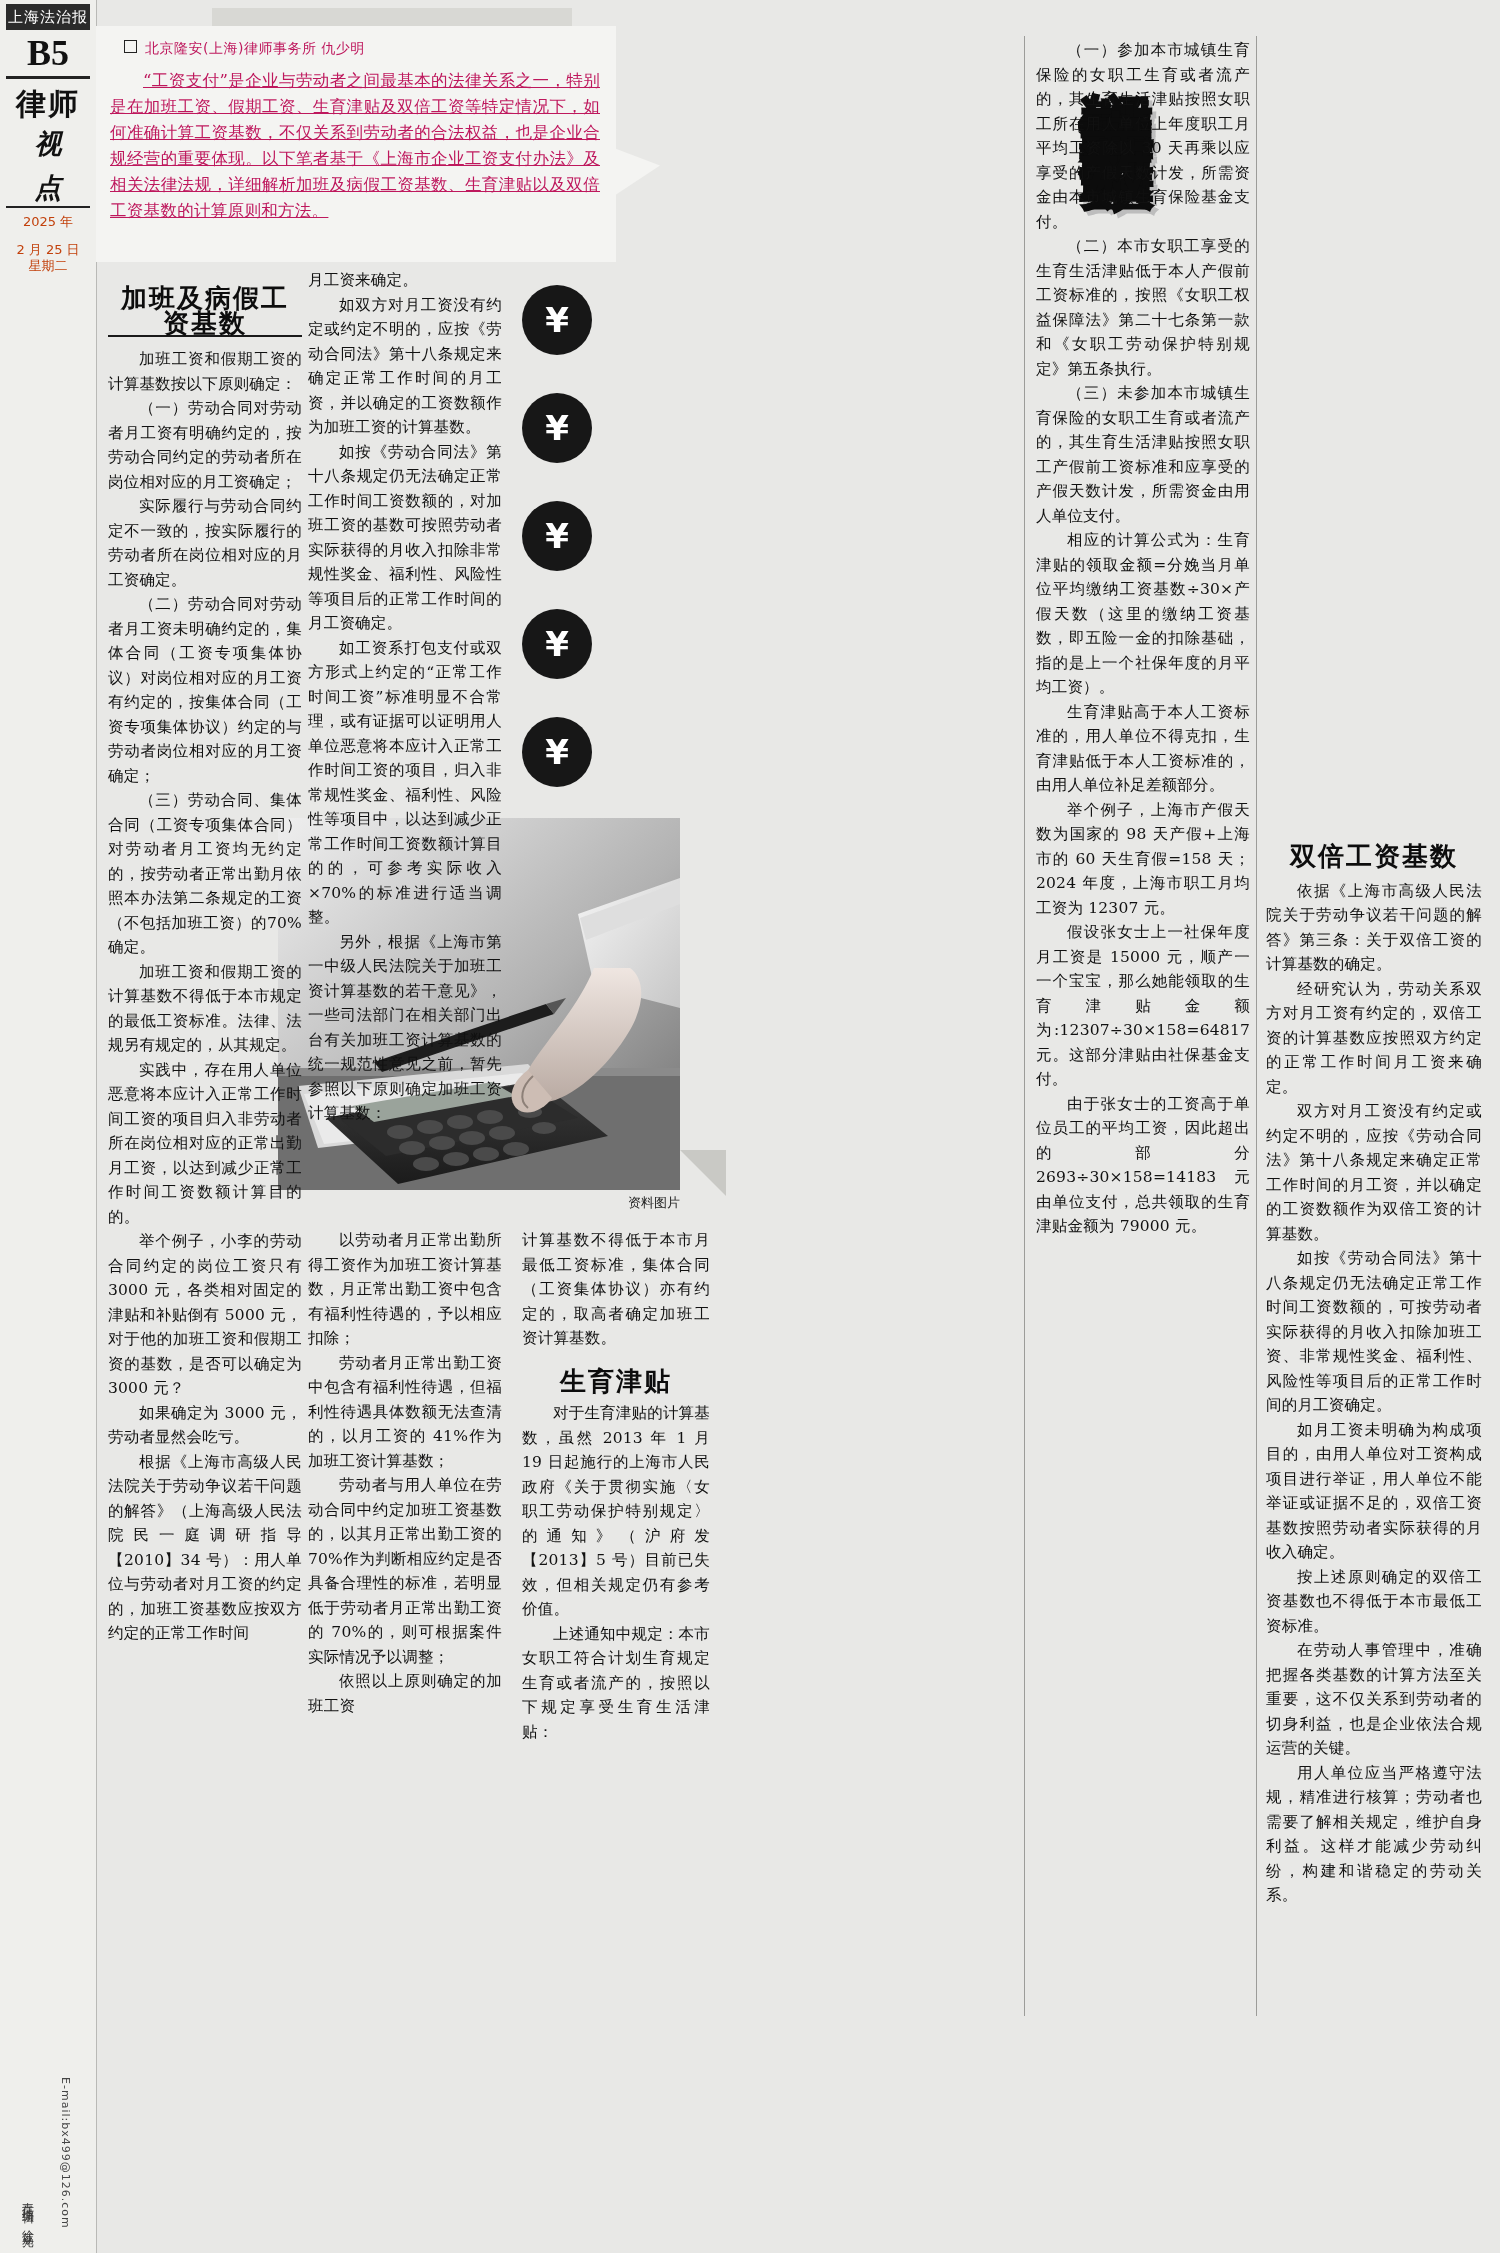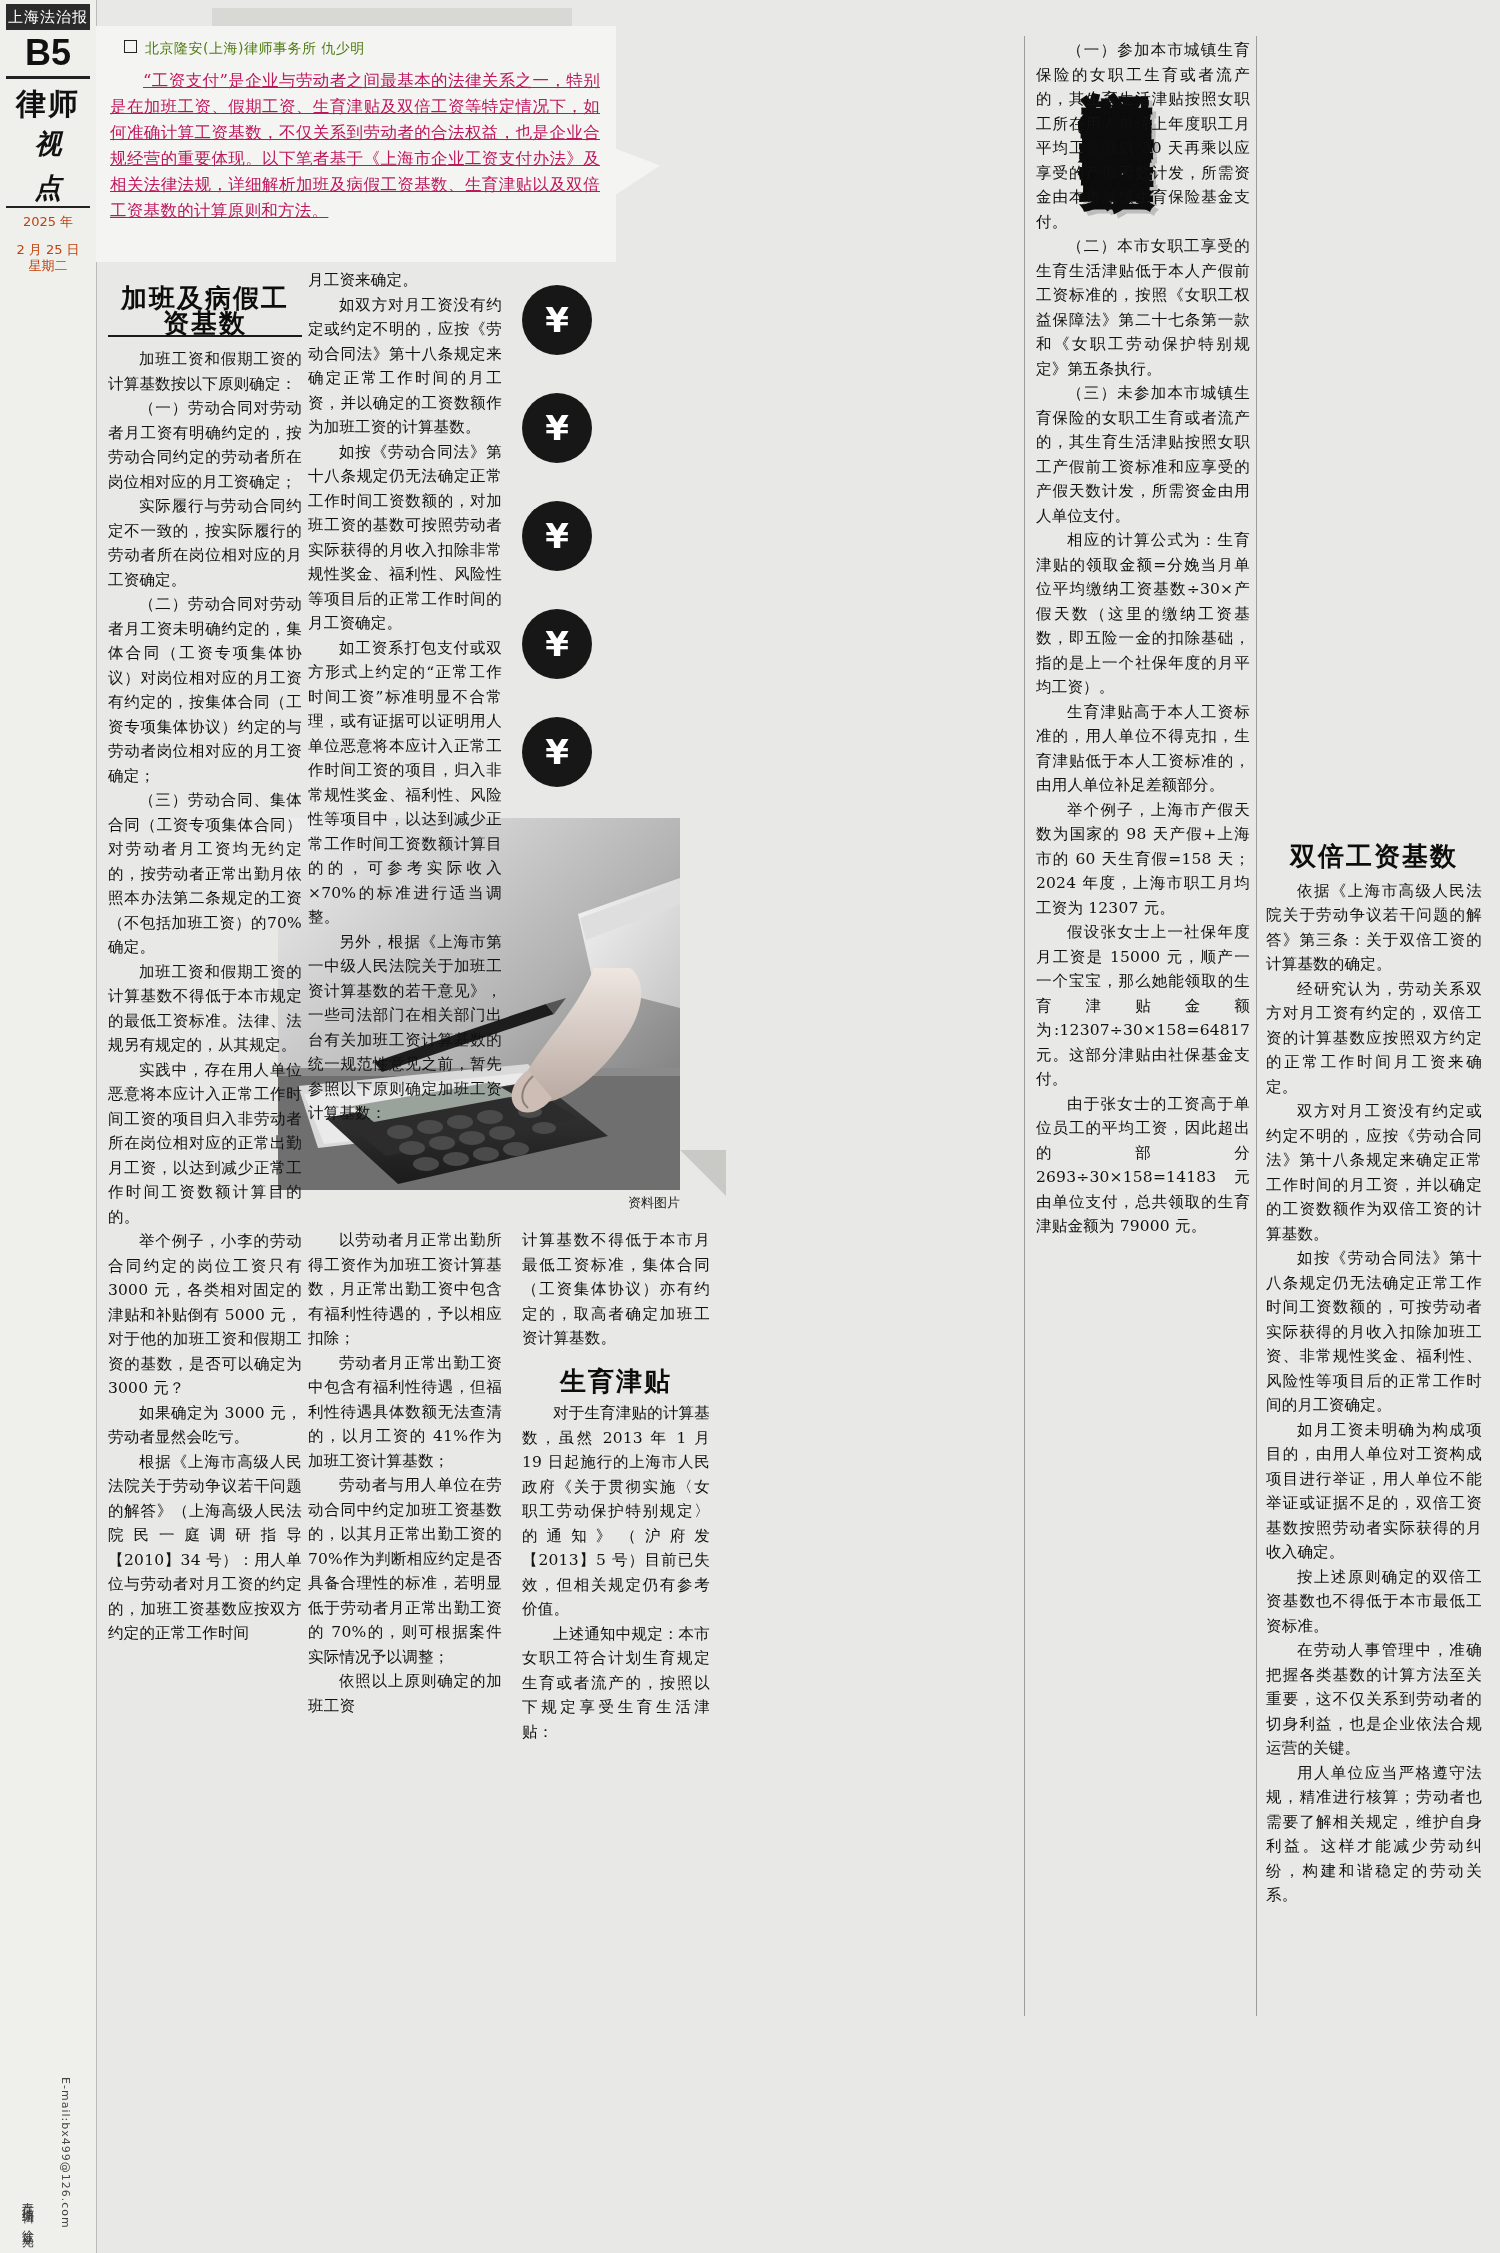--- a/index.html
+++ b/index.html
@@ -14,21 +14,21 @@
     background:#efefec;border-right:1px solid #b9b9b6;
   }
   .rail-logo{
     position:absolute;left:6px;top:4px;width:84px;height:26px;
     background:#2b2b2b;color:#fff;font-size:15px;line-height:26px;
     text-align:center;letter-spacing:1px;font-family:"DejaVu Sans",sans-serif;
   }
   .rail-b5{
     position:absolute;left:8px;top:32px;width:80px;height:42px;
     font-size:36px;font-weight:bold;color:#111;text-align:center;
-    font-family:Liberation Sans, sans-serif;line-height:42px;
+    font-family:Liberation Serif, serif;line-height:42px;
   }
   .rail-rule{position:absolute;left:6px;width:84px;height:3px;background:#222;}
   .rail-title{
     position:absolute;left:6px;width:84px;text-align:center;
     font-family:"DejaVu Serif",serif;font-weight:bold;color:#111;
   }
   .rail-t1{top:84px;font-size:30px;letter-spacing:2px;}
   .rail-t2{top:126px;font-size:27px;font-style:italic;}
   .rail-t3{top:170px;font-size:27px;font-style:italic;}
   .rail-date{
@@ -49,21 +49,21 @@
   .intro-shadow{
     position:absolute;left:212px;top:8px;width:360px;height:250px;
     background:#d8d8d4;
   }
   .intro{
     position:absolute;left:96px;top:26px;width:520px;height:236px;
     background:#f4f4f2;border:0;
     padding:10px 16px 10px 14px;box-sizing:border-box;
   }
   .intro .byline{
-    font-size:14px;color:#4d7c0f;margin:4px 0 10px 14px;letter-spacing:0.5px;
+    font-size:14px;color:#be185d;margin:4px 0 10px 14px;letter-spacing:0.5px;
   }
   .intro .byline .box{
     display:inline-block;width:11px;height:11px;border:1px solid #222;margin-right:8px;
   }
   .intro p{
     margin:0;font-size:16.5px;line-height:26px;color:#be185d;text-align:justify;
     font-family:"DejaVu Serif",serif;text-indent:2em;letter-spacing:0.3px;text-decoration:underline;
   }
   .intro-tail{
     position:absolute;left:540px;top:120px;width:120px;height:120px;

